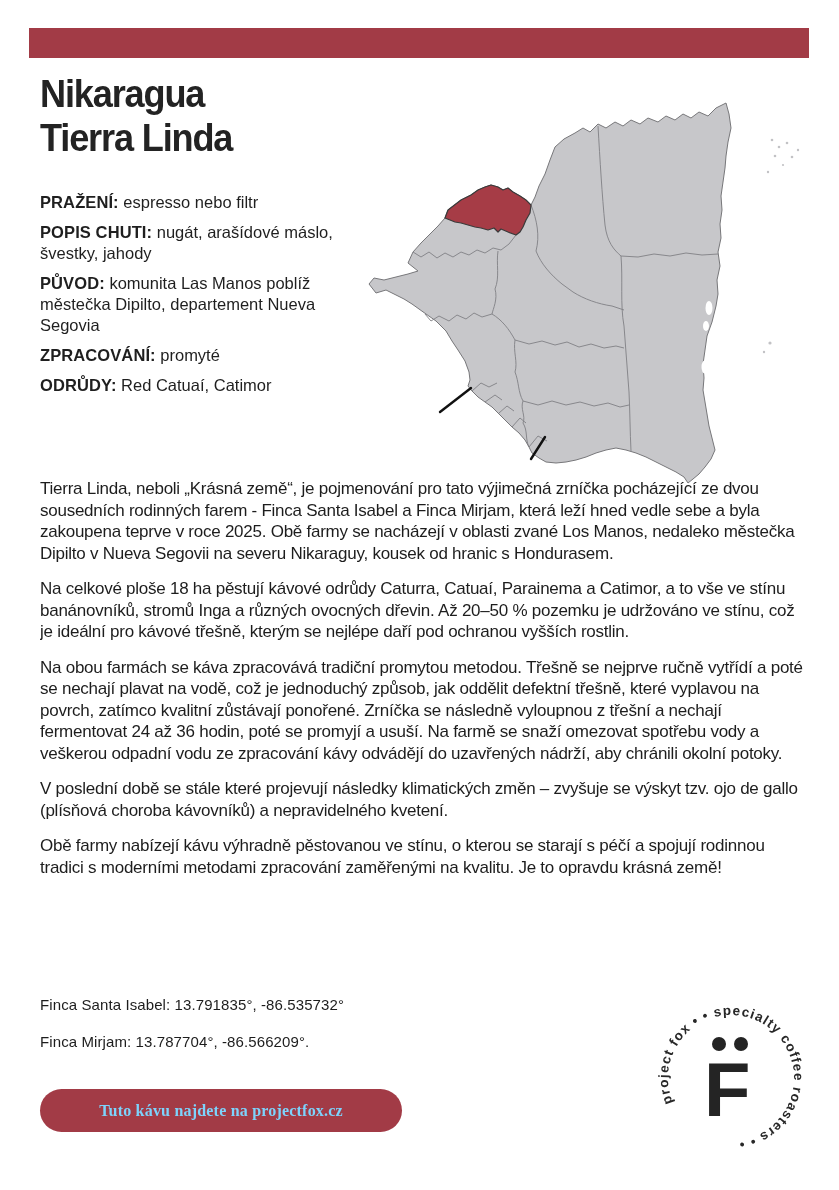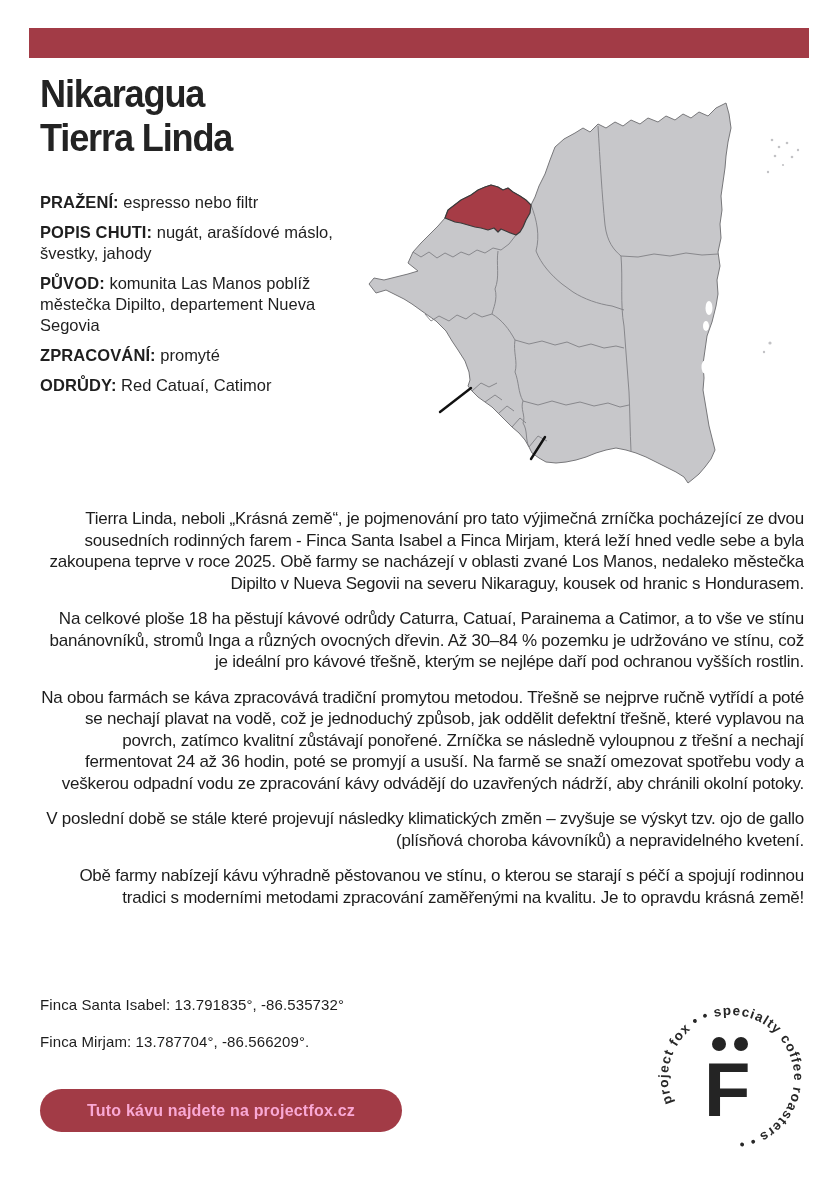--- a/index.html
+++ b/index.html
@@ -24,37 +24,36 @@
   }
   .title span { display: block; }
   .info-list {
     position: absolute; left: 40px; top: 192px; width: 300px;
     font-size: 16.5px; line-height: 21px;
   }
   .info-item { margin-bottom: 9px; }
   .info-label { font-weight: 800; letter-spacing: 0.1px; }
   .map-wrap { position: absolute; left: 368px; top: 100px; width: 462px; height: 412px; }
   .body-copy {
-    position: absolute; left: 40px; top: 508px; width: 764px;
+    position: absolute; left: 40px; top: 478px; width: 764px;
     max-height: 484px; overflow: hidden;
     font-size: 17px; line-height: 21.5px; letter-spacing: -0.25px;
     color: #1d1d1d;
-    text-align: right;
   }
   .body-copy p { margin-bottom: 14px; }
   .coords {
     position: absolute; left: 40px; top: 996px;
     font-size: 15px; color: #1d1d1d; letter-spacing: 0.1px;
   }
   .coords p { margin-bottom: 20px; }
   .cta {
     position: absolute; left: 40px; top: 1089px;
     width: 362px; height: 43px;
     background: #a23b46; border: none; border-radius: 22px;
-    color: #f9a8d4; font-family: Liberation Sans, sans-serif;
+    color: #7dd3fc; font-family: Liberation Serif, serif;
     font-size: 16px; font-weight: 700; letter-spacing: 0.2px;
     cursor: pointer;
   }
   .logo-wrap { position: absolute; left: 655px; top: 1002px; width: 152px; height: 152px; }
   .ring-text {
     font-family: "Liberation Sans", sans-serif;
     font-size: 13.5px; font-weight: 700; letter-spacing: 1.1px;
     fill: #282828;
   }
   .monogram {
@@ -127,21 +126,21 @@
 
     <g stroke="#111111" stroke-width="2.4" stroke-linecap="round">
       <path d="M 72,312 L 103,288"></path>
       <path d="M 163,359 L 177,337"></path>
     </g>
   </svg>
 </div>
 
 <div class="body-copy">
   <p>Tierra Linda, neboli „Krásná země“, je pojmenování pro tato výjimečná zrníčka pocházející ze dvou sousedních rodinných farem - Finca Santa Isabel a Finca Mirjam, která leží hned vedle sebe a byla zakoupena teprve v roce 2025. Obě farmy se nacházejí v oblasti zvané Los Manos, nedaleko městečka Dipilto v Nueva Segovii na severu Nikaraguy, kousek od hranic s Hondurasem.</p>
-  <p>Na celkové ploše 18 ha pěstují kávové odrůdy Caturra, Catuaí, Parainema a Catimor, a to vše ve stínu banánovníků, stromů Inga a různých ovocných dřevin. Až 30–84 % pozemku je udržováno ve stínu, což je ideální pro kávové třešně, kterým se nejlépe daří pod ochranou vyšších rostlin.</p>
+  <p>Na celkové ploše 18 ha pěstují kávové odrůdy Caturra, Catuaí, Parainema a Catimor, a to vše ve stínu banánovníků, stromů Inga a různých ovocných dřevin. Až 20–50 % pozemku je udržováno ve stínu, což je ideální pro kávové třešně, kterým se nejlépe daří pod ochranou vyšších rostlin.</p>
   <p>Na obou farmách se káva zpracovává tradiční promytou metodou. Třešně se nejprve ručně vytřídí a poté se nechají plavat na vodě, což je jednoduchý způsob, jak oddělit defektní třešně, které vyplavou na povrch, zatímco kvalitní zůstávají ponořené. Zrníčka se následně vyloupnou z třešní a nechají fermentovat 24 až 36 hodin, poté se promyjí a usuší. Na farmě se snaží omezovat spotřebu vody a veškerou odpadní vodu ze zpracování kávy odvádějí do uzavřených nádrží, aby chránili okolní potoky.</p>
   <p>V poslední době se stále které projevují následky klimatických změn – zvyšuje se výskyt tzv. ojo de gallo (plísňová choroba kávovníků) a nepravidelného kvetení.</p>
   <p>Obě farmy nabízejí kávu výhradně pěstovanou ve stínu, o kterou se starají s péčí a spojují rodinnou tradici s moderními metodami zpracování zaměřenými na kvalitu. Je to opravdu krásná země!</p>
 </div>
 
 <div class="coords">
   <p>Finca Santa Isabel: 13.791835°, -86.535732°</p>
   <p>Finca Mirjam: 13.787704°, -86.566209°.</p>
 </div>
 

